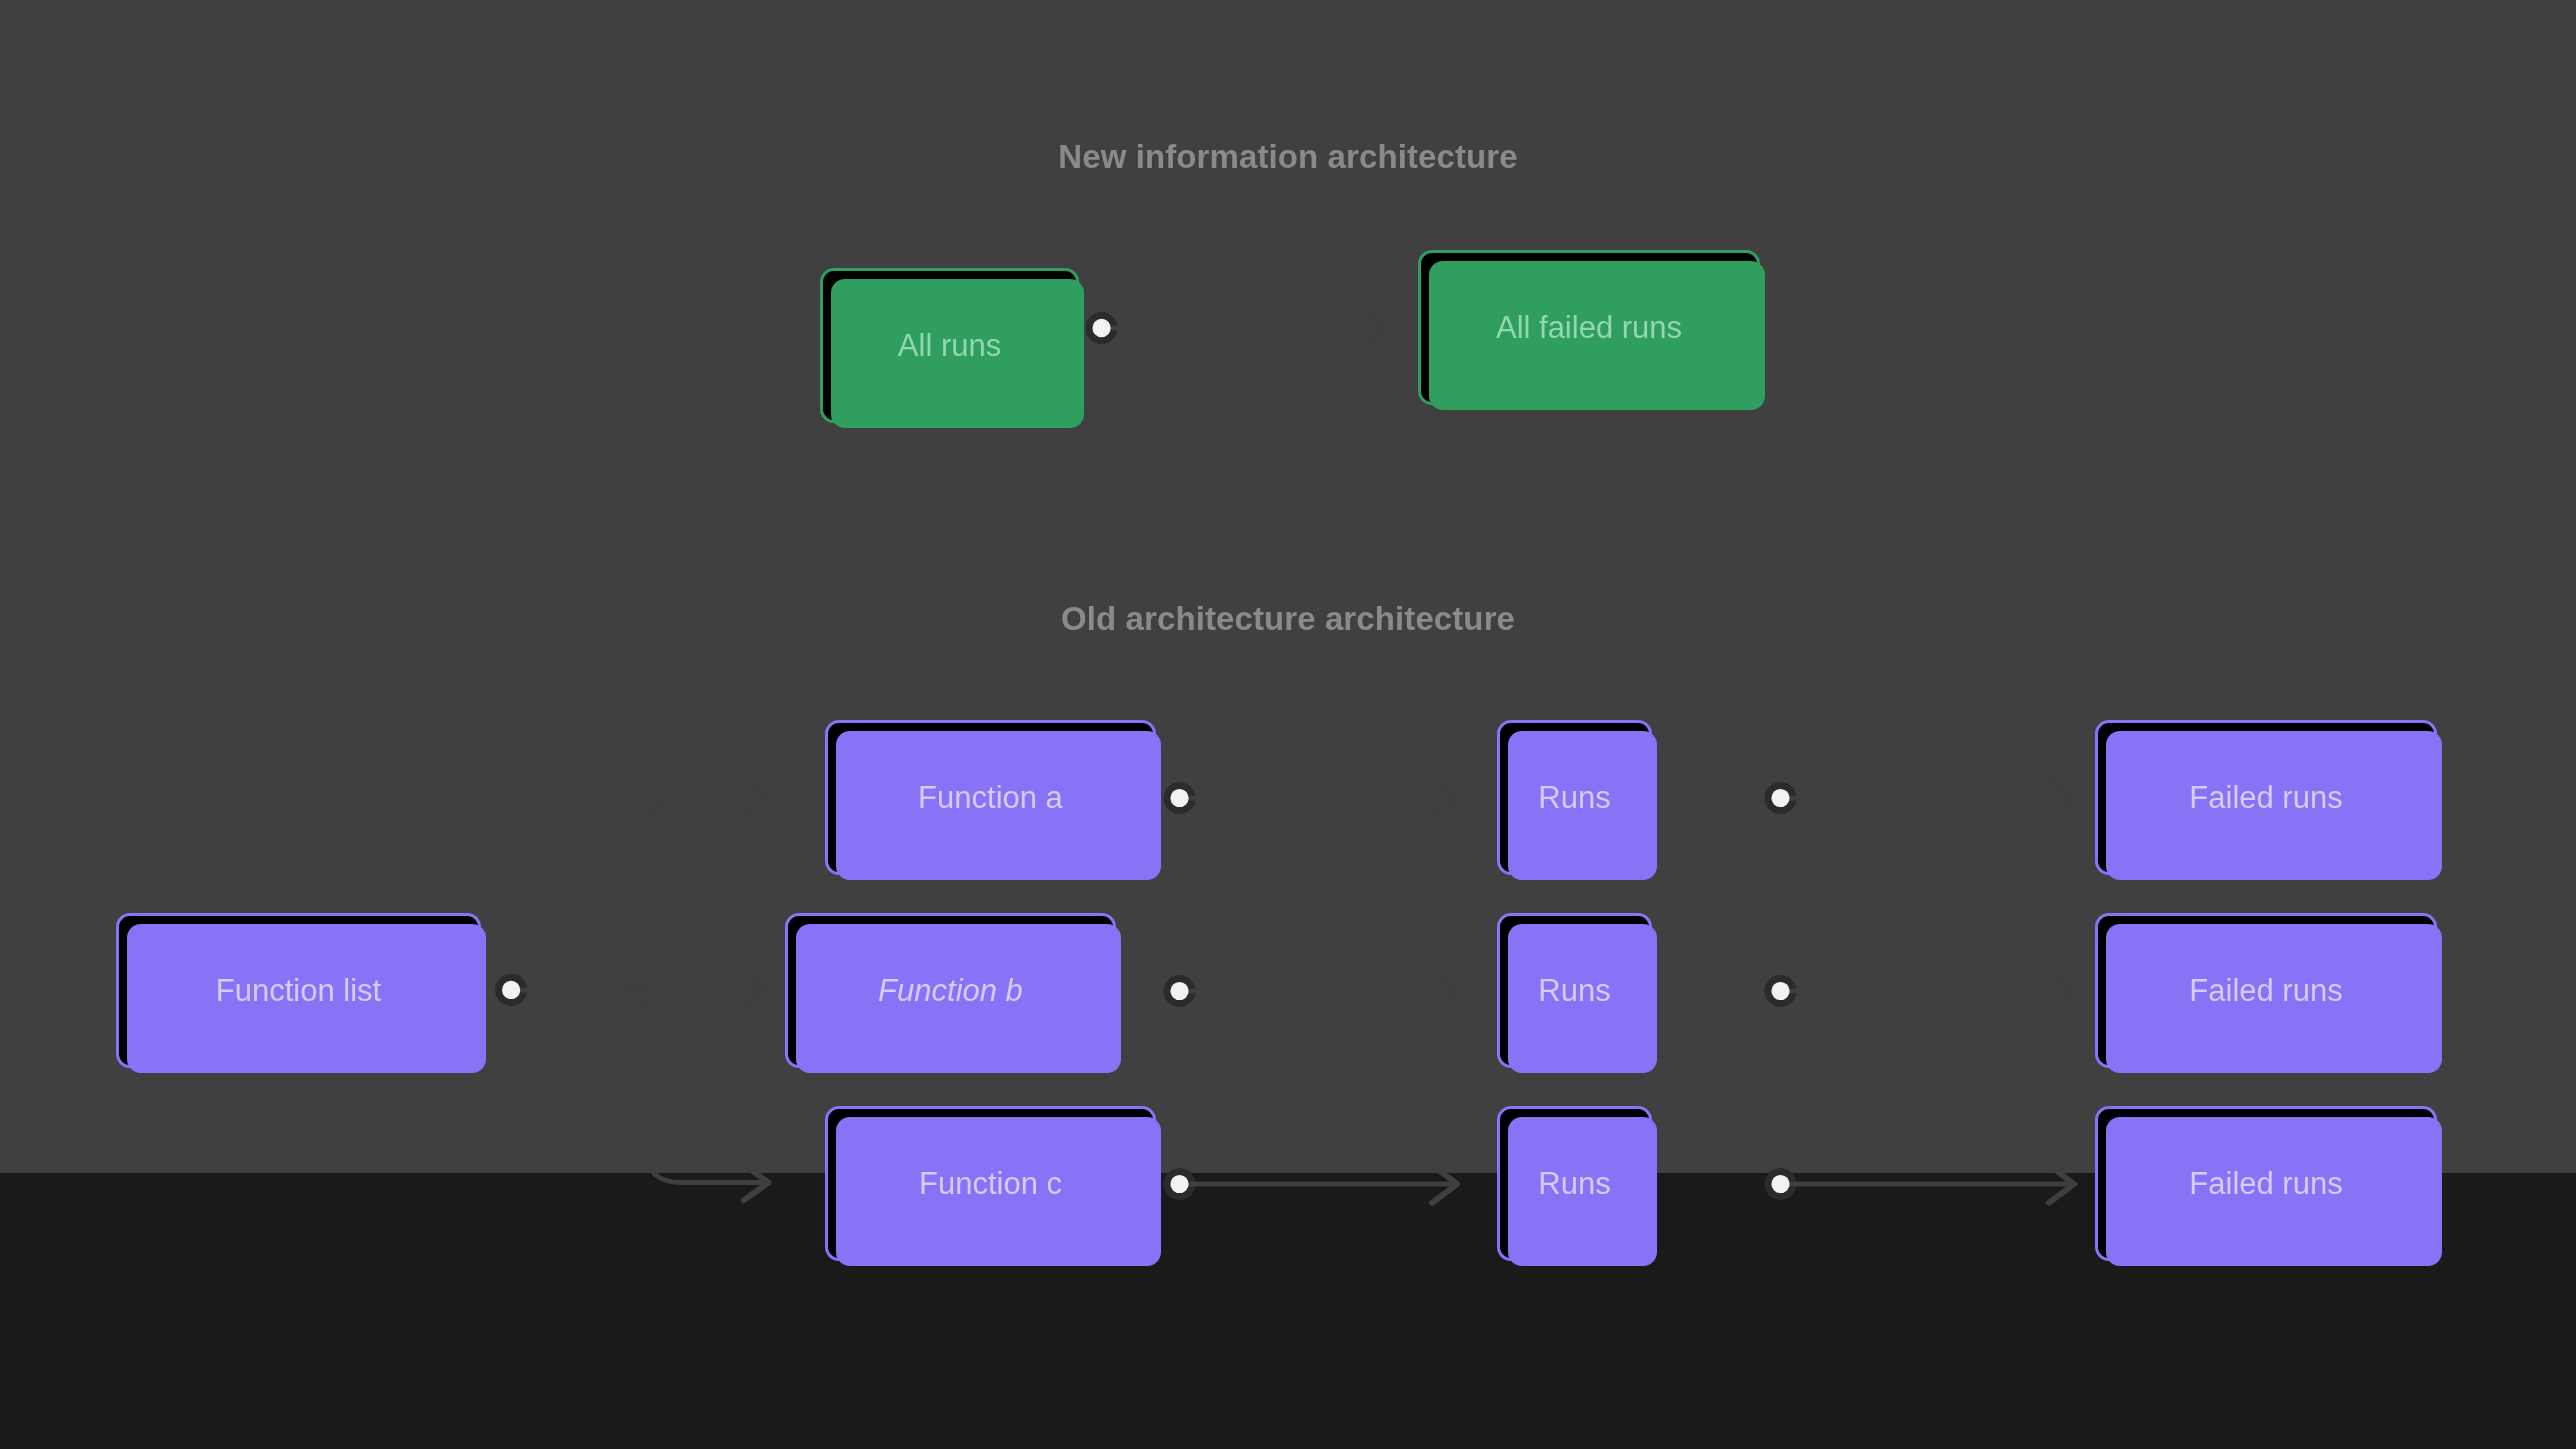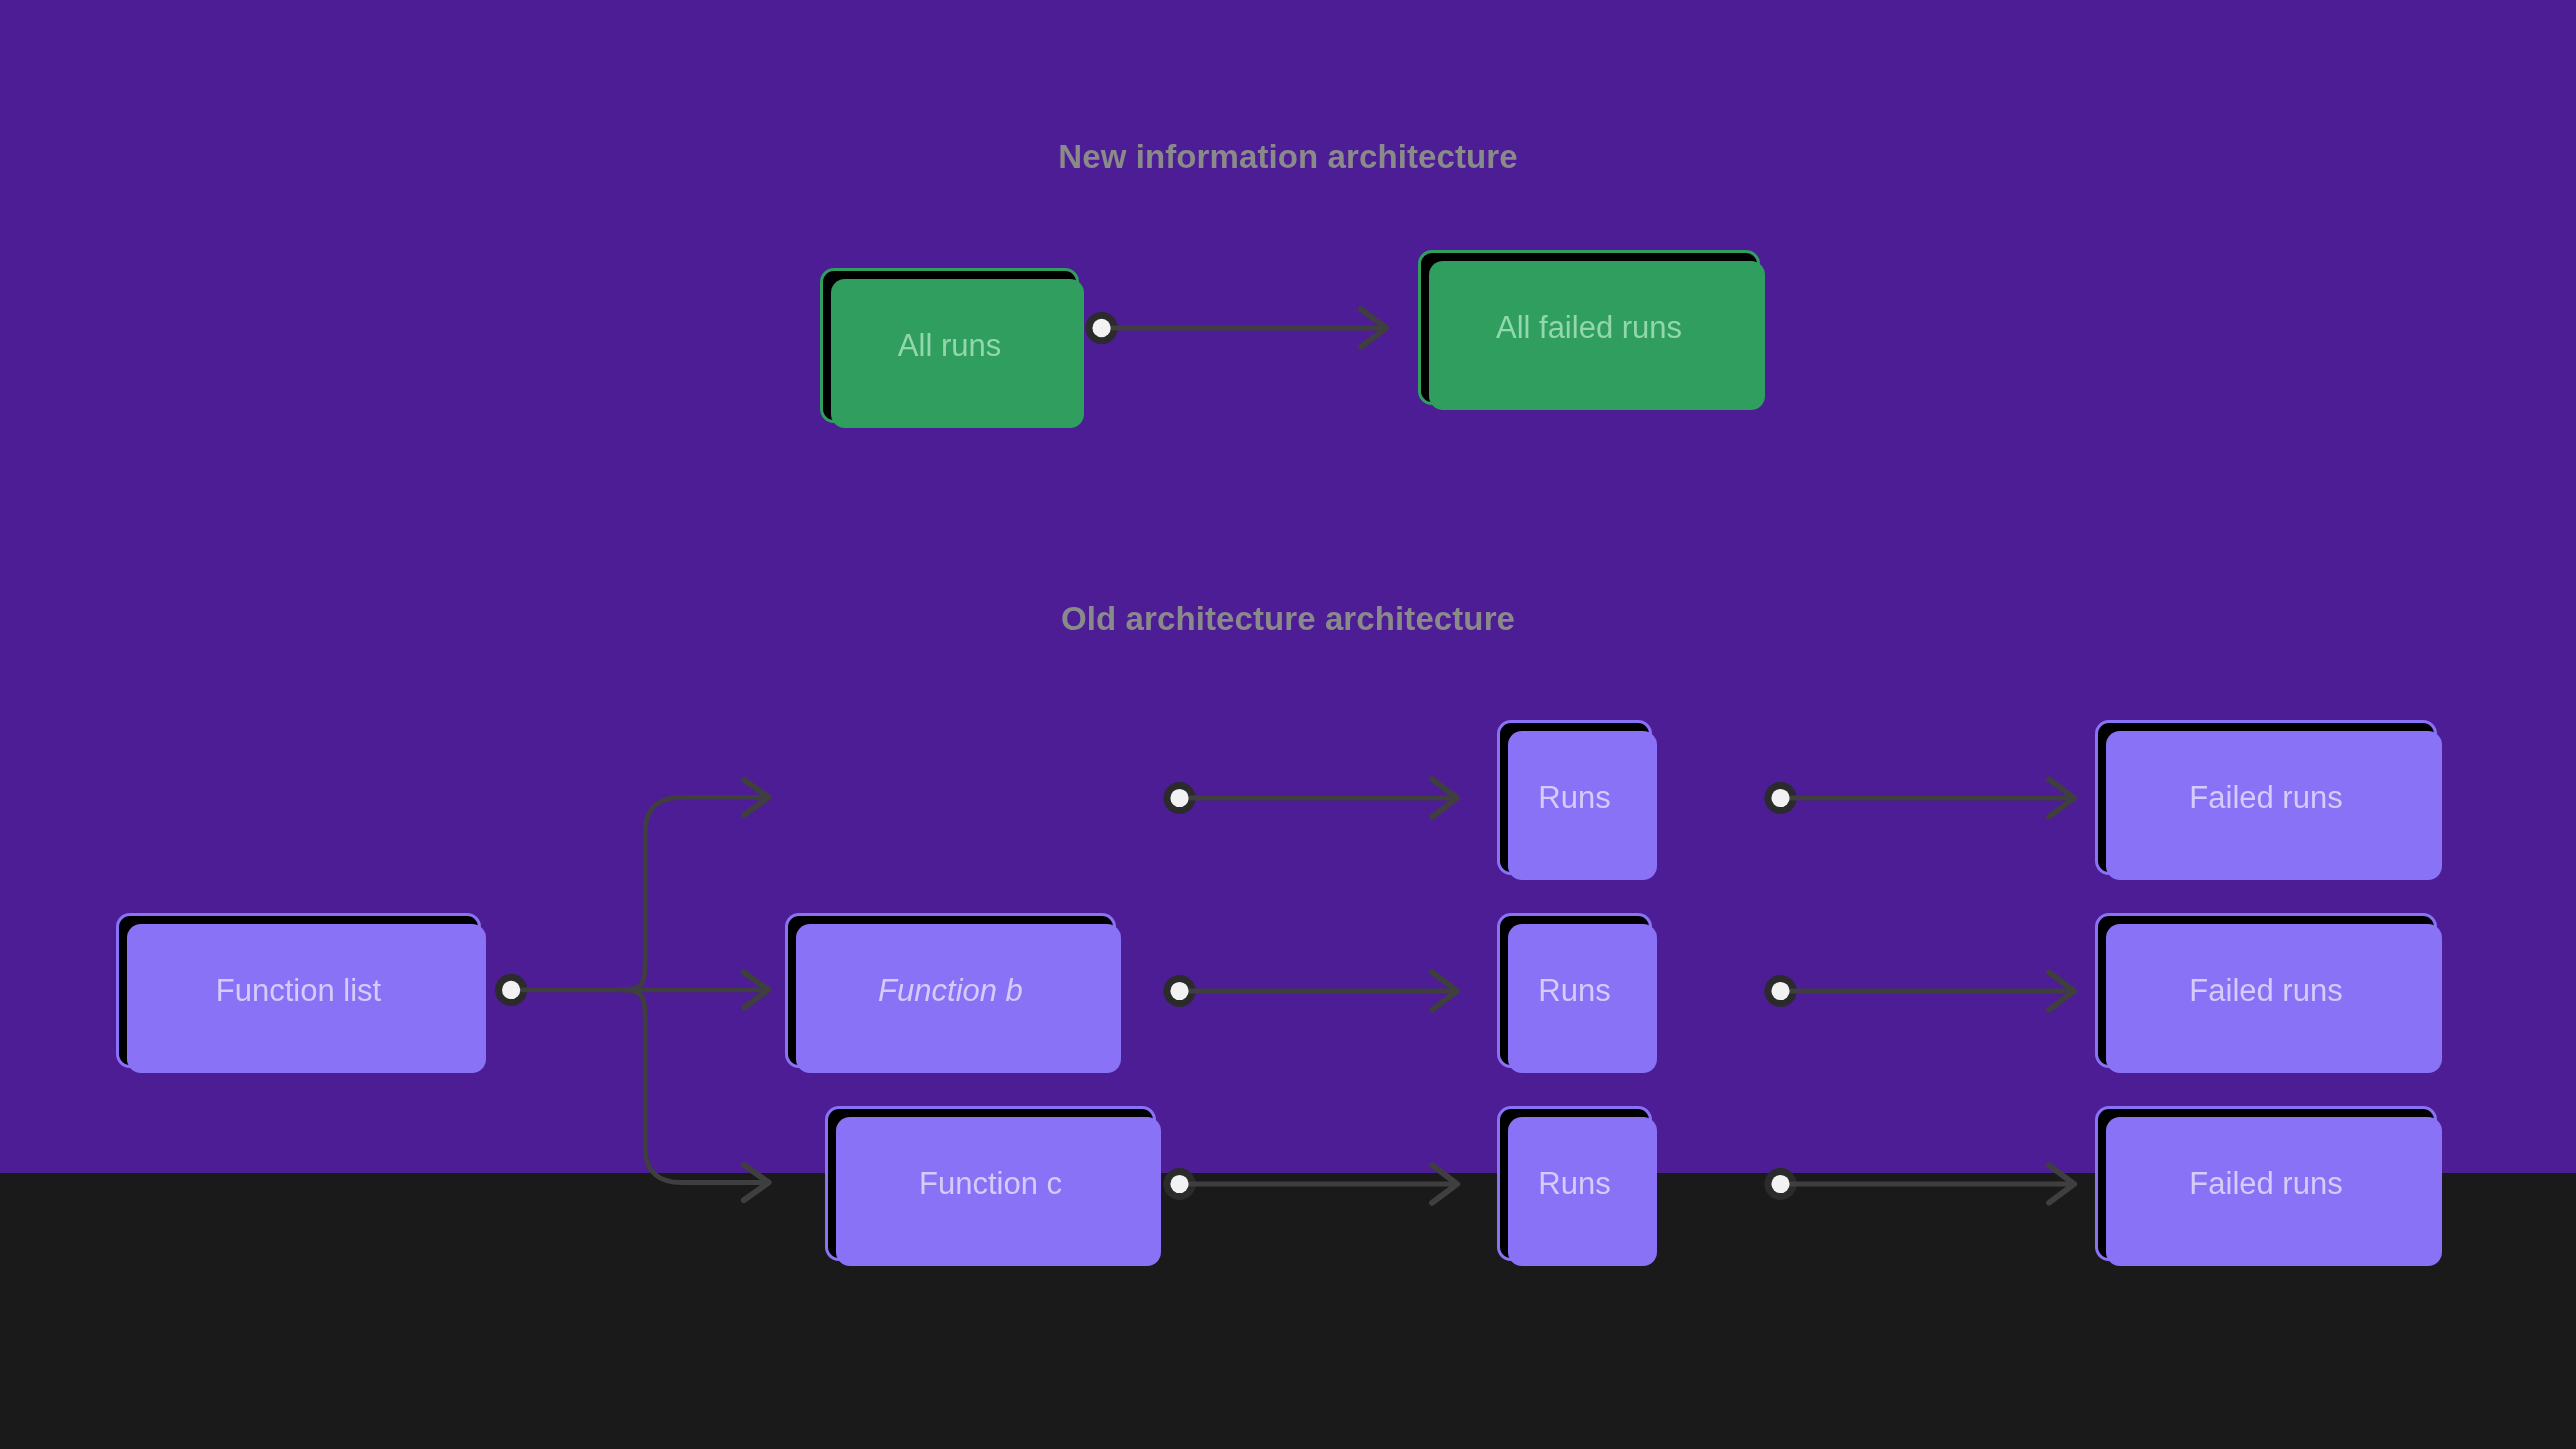--- a/index.html
+++ b/index.html
@@ -11,21 +11,21 @@
     width: 2576px;
     height: 1449px;
     font-family: "Liberation Sans", sans-serif;
     overflow: hidden;
   }
 
   #stage {
     position: relative;
     width: 2576px;
     height: 1173px;
-    background: #4c1d95;
+    background: #404040;
   }
 
   
   .section-title {
     position: absolute;
     left: 0;
     width: 2576px;
     text-align: center;
     color: #8a8a8a;
     font-size: 33px;
@@ -150,20 +150,23 @@
     <circle class="dot-core" cx="42" cy="50" r="17"></circle>
   </svg>
 
   <svg class="conn" style="left:1758px; top:771px; width:343px; height:54px;" viewBox="0 0 640 100">
     <circle class="dot-ring" cx="42" cy="50" r="30"></circle>
     <line x1="42" y1="50" x2="588" y2="50"></line>
     <polyline class="arrowhead" points="543,15 590,50 543,85"></polyline>
     <circle class="dot-core" cx="42" cy="50" r="17"></circle>
   </svg>
 
+  <div class="node purple" style="left:825px; top:720px; width:331px; height:155px;">
+    <span class="node-label">Function a</span>
+  </div>
   <div class="node purple" style="left:1497px; top:720px; width:155px; height:155px;">
     <span class="node-label">Runs</span>
   </div>
   <div class="node purple" style="left:2095px; top:720px; width:342px; height:155px;">
     <span class="node-label">Failed runs</span>
   </div>
 
   <svg class="conn" style="left:1157px; top:964px; width:327px; height:54px;" viewBox="0 0 610 100">
     <circle class="dot-ring" cx="42" cy="50" r="30"></circle>
     <line x1="42" y1="50" x2="558" y2="50"></line>

